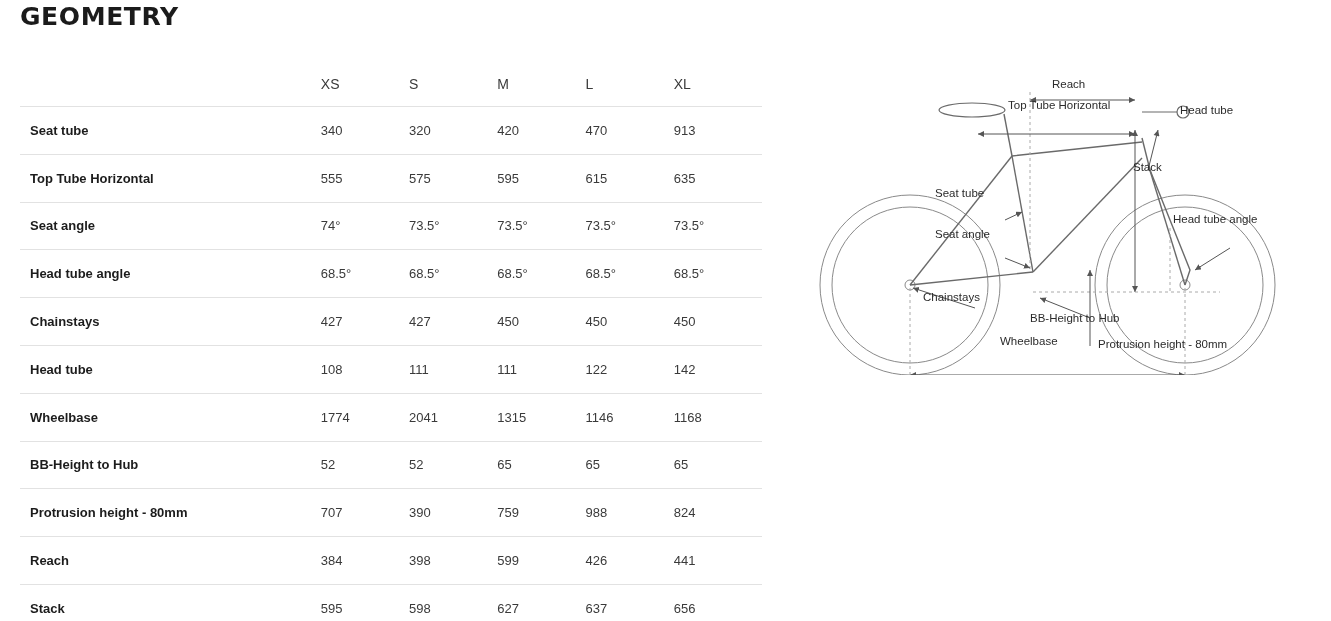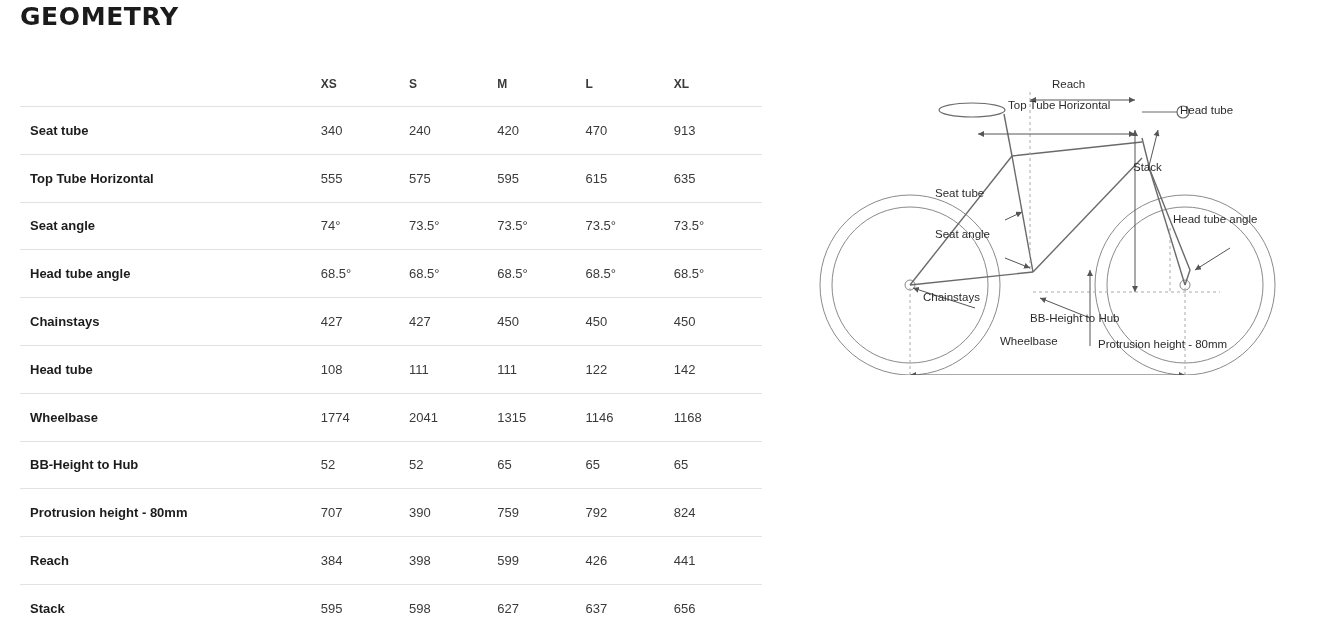--- a/index.html
+++ b/index.html
@@ -41,23 +41,23 @@
   }
   .geo-table th, .geo-table td {
     text-align: left;
     padding: 0;
     height: 46.8px;
     vertical-align: middle;
     border-bottom: 1px solid #e2e2e2;
   }
   .geo-table thead th {
     height: 44px;
-    font-weight: bold;
+    font-weight: normal;
     color: #3a3a3a;
-    font-size: 12px;
+    font-size: 14px;
     border-bottom: 1px solid #e2e2e2;
   }
   .geo-table thead th.label-col {
     width: 290px;
   }
   .geo-table td.label-col,
   .geo-table th.label-col {
     padding-left: 10px;
   }
   .geo-table tbody td.label-col {
@@ -105,21 +105,21 @@
         <th class="size-col">S</th>
         <th class="size-col">M</th>
         <th class="size-col">L</th>
         <th class="size-col">XL</th>
       </tr>
     </thead>
     <tbody>
       <tr>
         <td class="label-col">Seat tube</td>
         <td class="size-col">340</td>
-        <td class="size-col">240</td>
+        <td class="size-col">320</td>
         <td class="size-col">420</td>
         <td class="size-col">470</td>
         <td class="size-col">913</td>
       </tr>
       <tr>
         <td class="label-col">Top Tube Horizontal</td>
         <td class="size-col">555</td>
         <td class="size-col">575</td>
         <td class="size-col">595</td>
         <td class="size-col">615</td>
@@ -171,21 +171,21 @@
         <td class="size-col">52</td>
         <td class="size-col">65</td>
         <td class="size-col">65</td>
         <td class="size-col">65</td>
       </tr>
       <tr>
         <td class="label-col">Protrusion height - 80mm</td>
         <td class="size-col">707</td>
         <td class="size-col">390</td>
         <td class="size-col">759</td>
-        <td class="size-col">792</td>
+        <td class="size-col">988</td>
         <td class="size-col">824</td>
       </tr>
       <tr>
         <td class="label-col">Reach</td>
         <td class="size-col">384</td>
         <td class="size-col">398</td>
         <td class="size-col">599</td>
         <td class="size-col">426</td>
         <td class="size-col">441</td>
       </tr>

